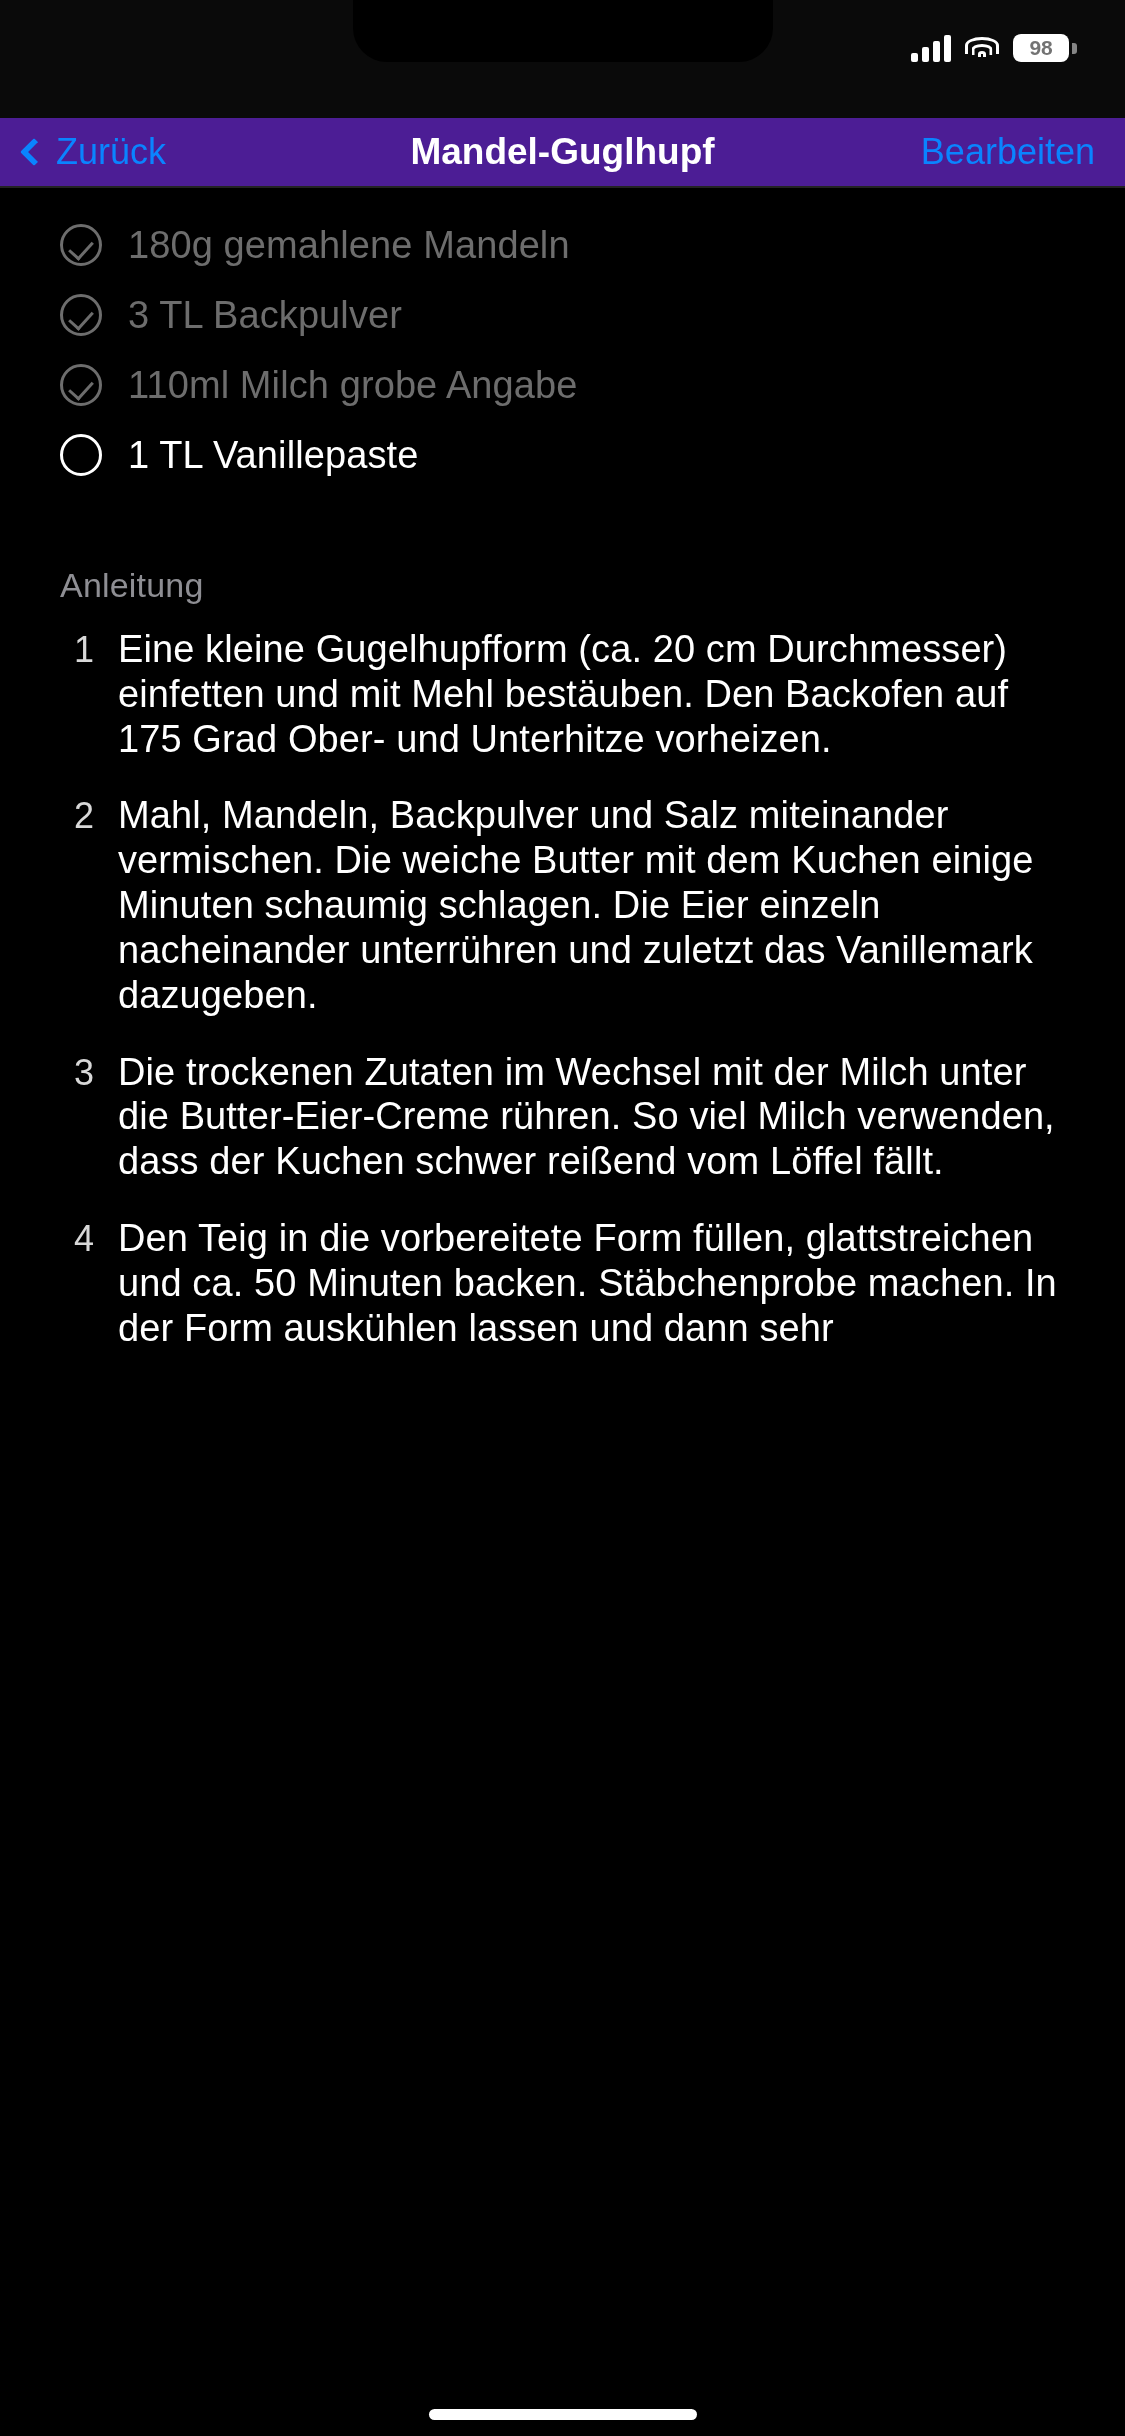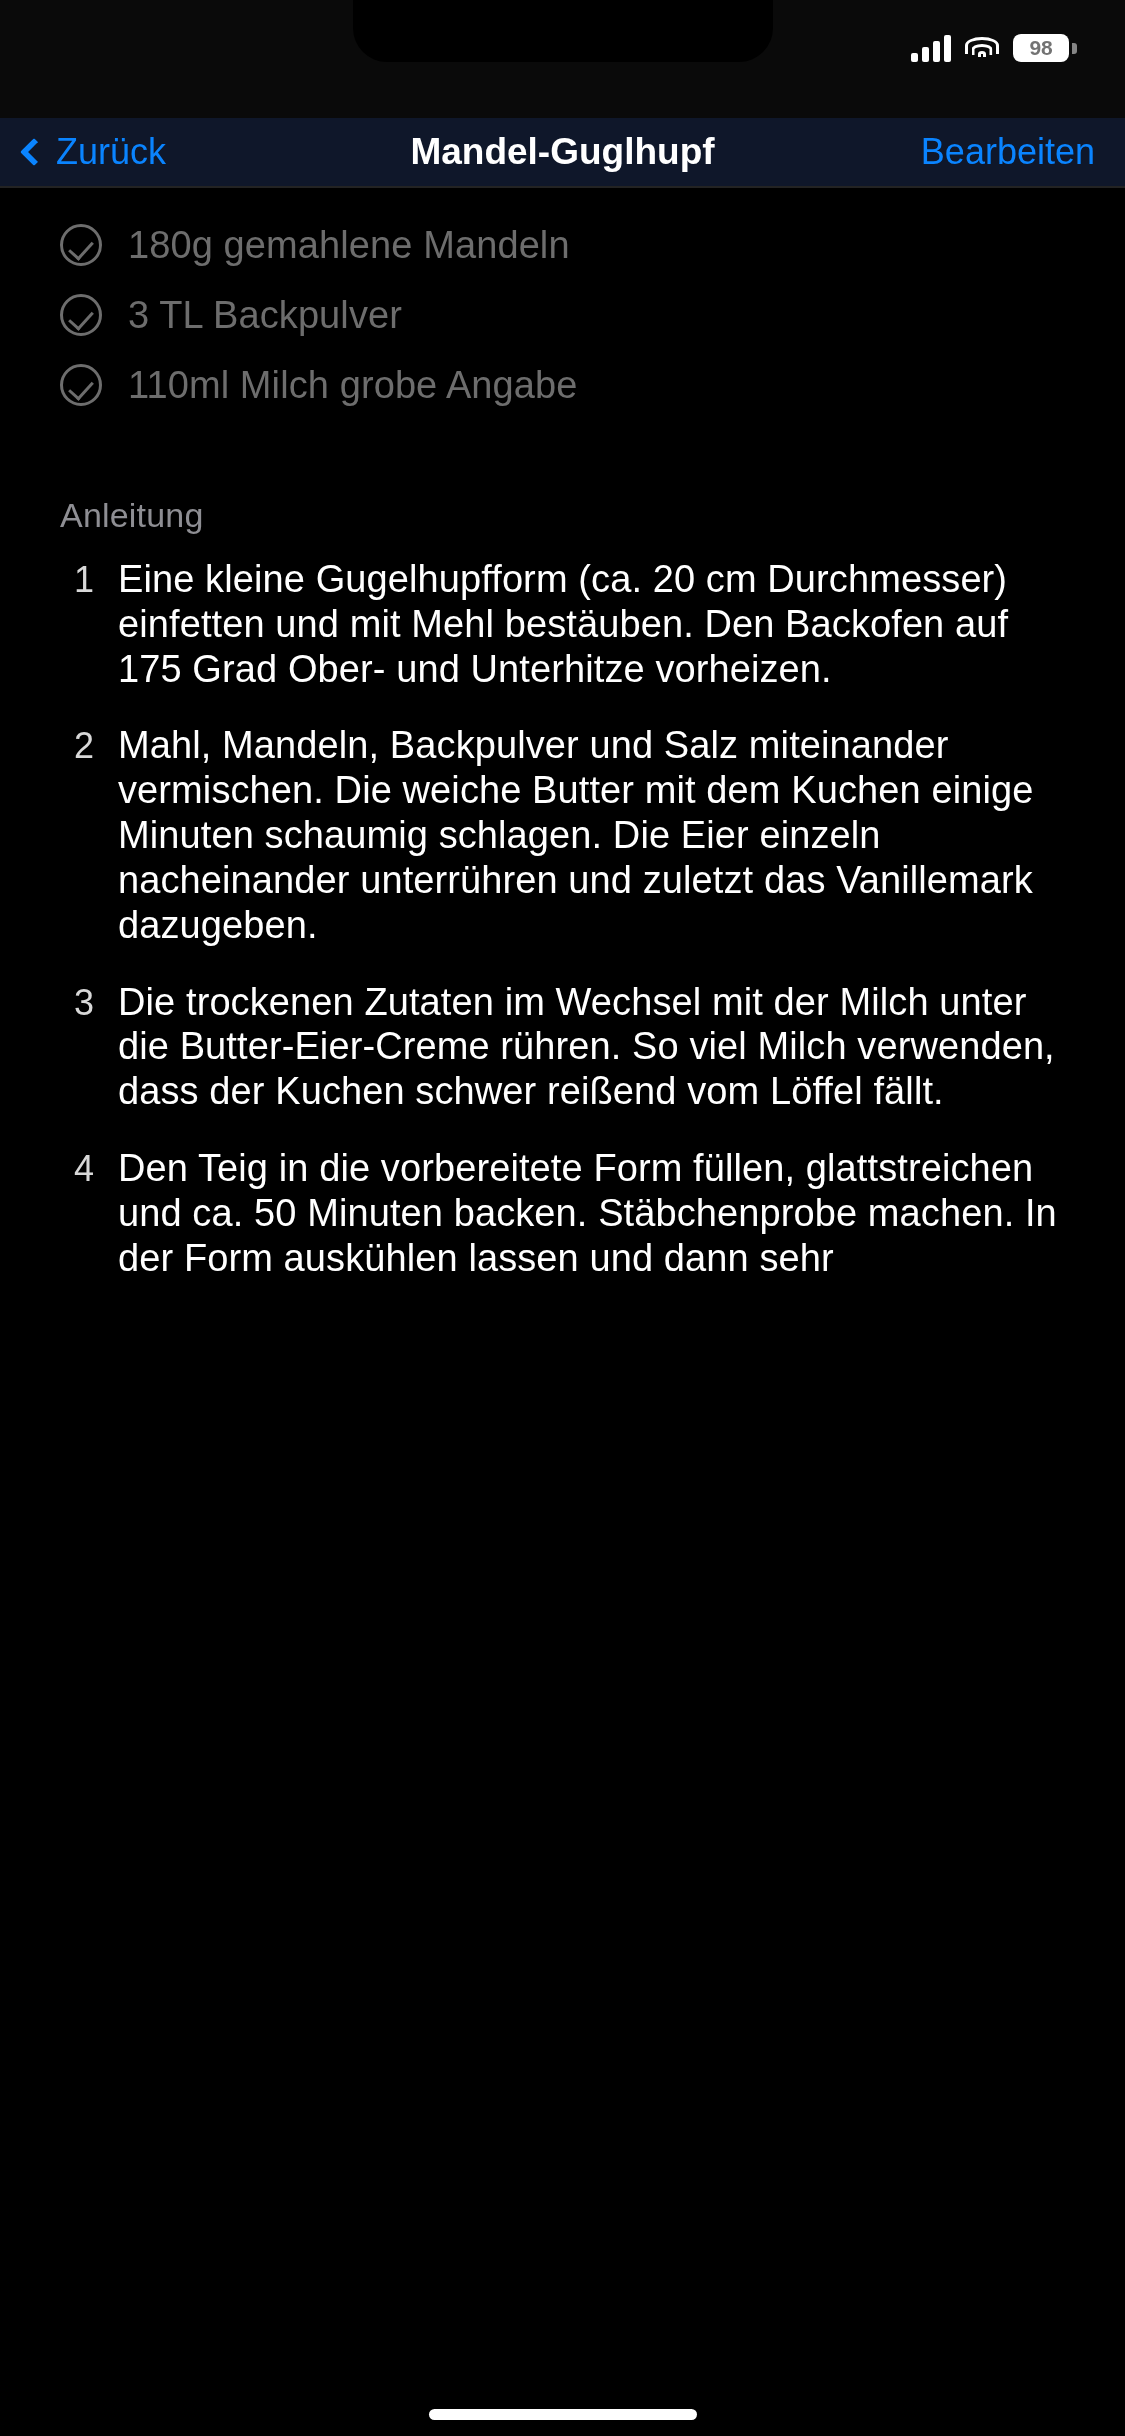--- a/index.html
+++ b/index.html
@@ -71,21 +71,21 @@
   }
   .battery .cap {
     width:5px; height:11px; background:#fff; opacity:0.5;
     border-radius:0 3px 3px 0; margin-left:3px;
   }
 
   
   .navbar {
     position:relative;
     height:68px;
-    background:#0f172a;
+    background:#4c1d95;
     display:flex; align-items:center;
   }
   .nav-back {
     position:absolute; left:24px;
     display:flex; align-items:center; gap:8px;
     color:#0a84ff;
     font-size:36px;
   }
   .chev {
     display:inline-block;
@@ -234,20 +234,24 @@
       <div class="ing-row done">
         <span class="circle checked"></span>
         <span class="ing-text">3 TL Backpulver</span>
       </div>
 
       <div class="ing-row done">
         <span class="circle checked"></span>
         <span class="ing-text">110ml Milch grobe Angabe</span>
       </div>
 
+      <div class="ing-row">
+        <span class="circle"></span>
+        <span class="ing-text">1 TL Vanillepaste</span>
+      </div>
 
 
     </div>
 
     <div class="section-title">Anleitung</div>
 
     <div class="steps">
 
       <div class="step">
         <div class="step-num">1</div>

